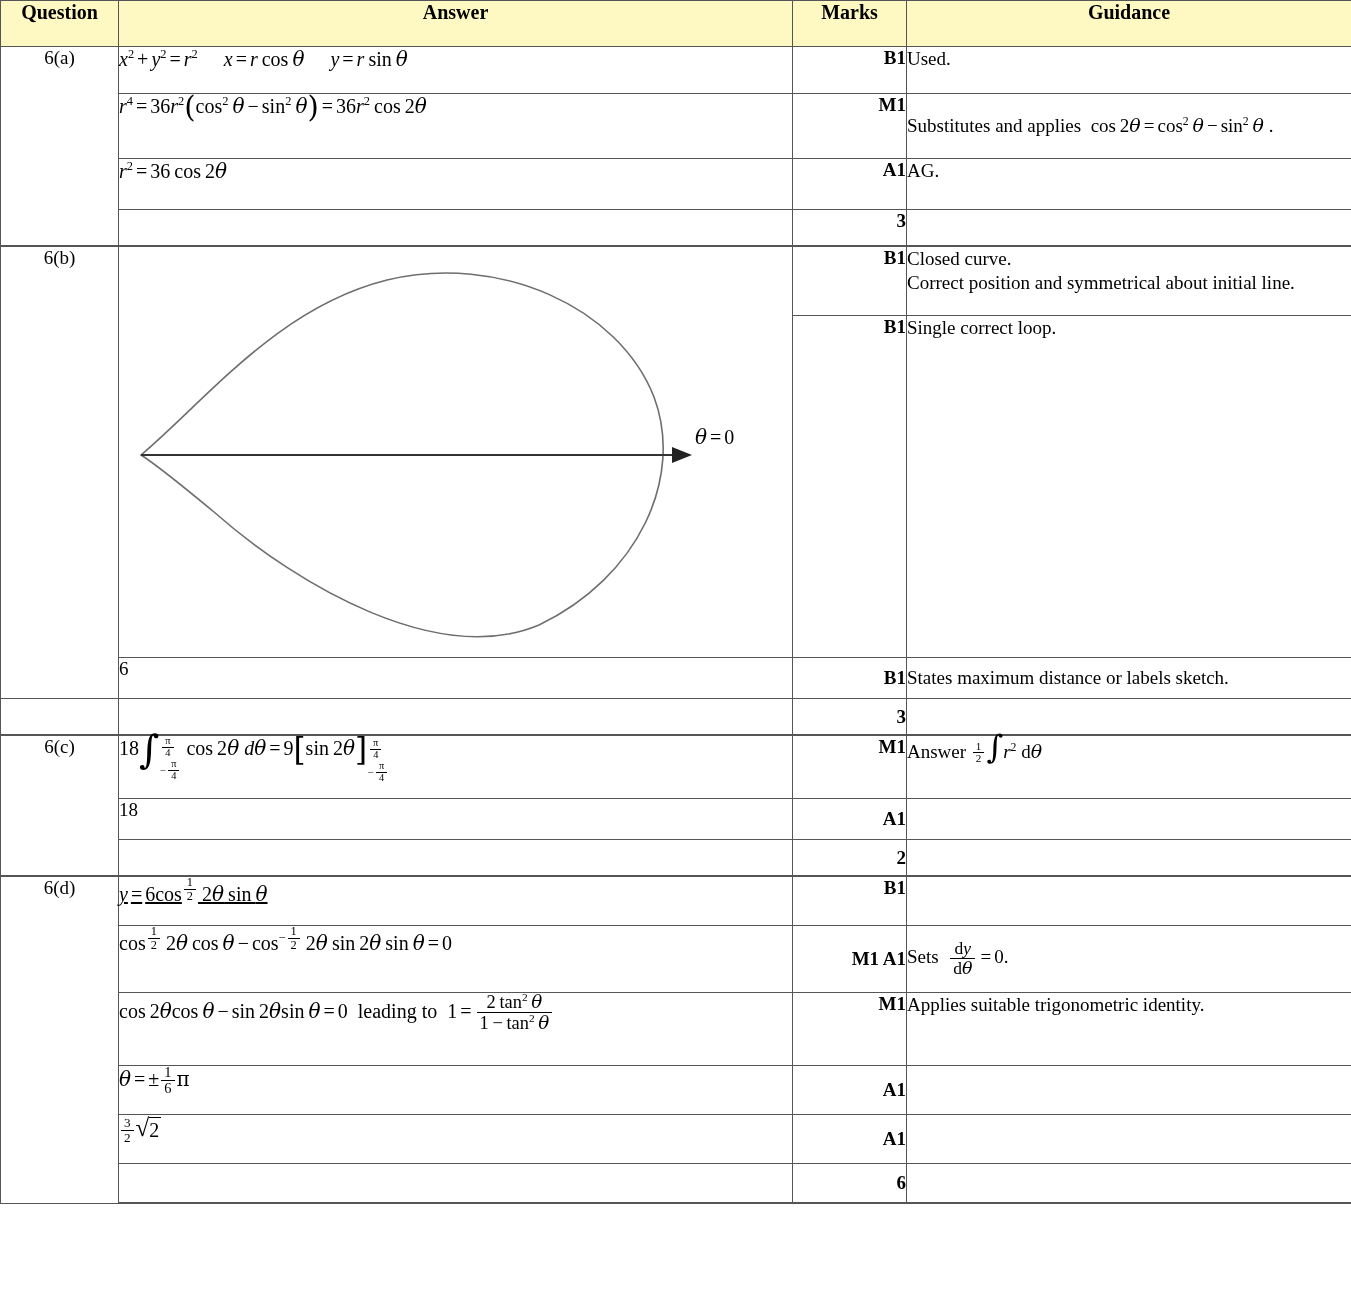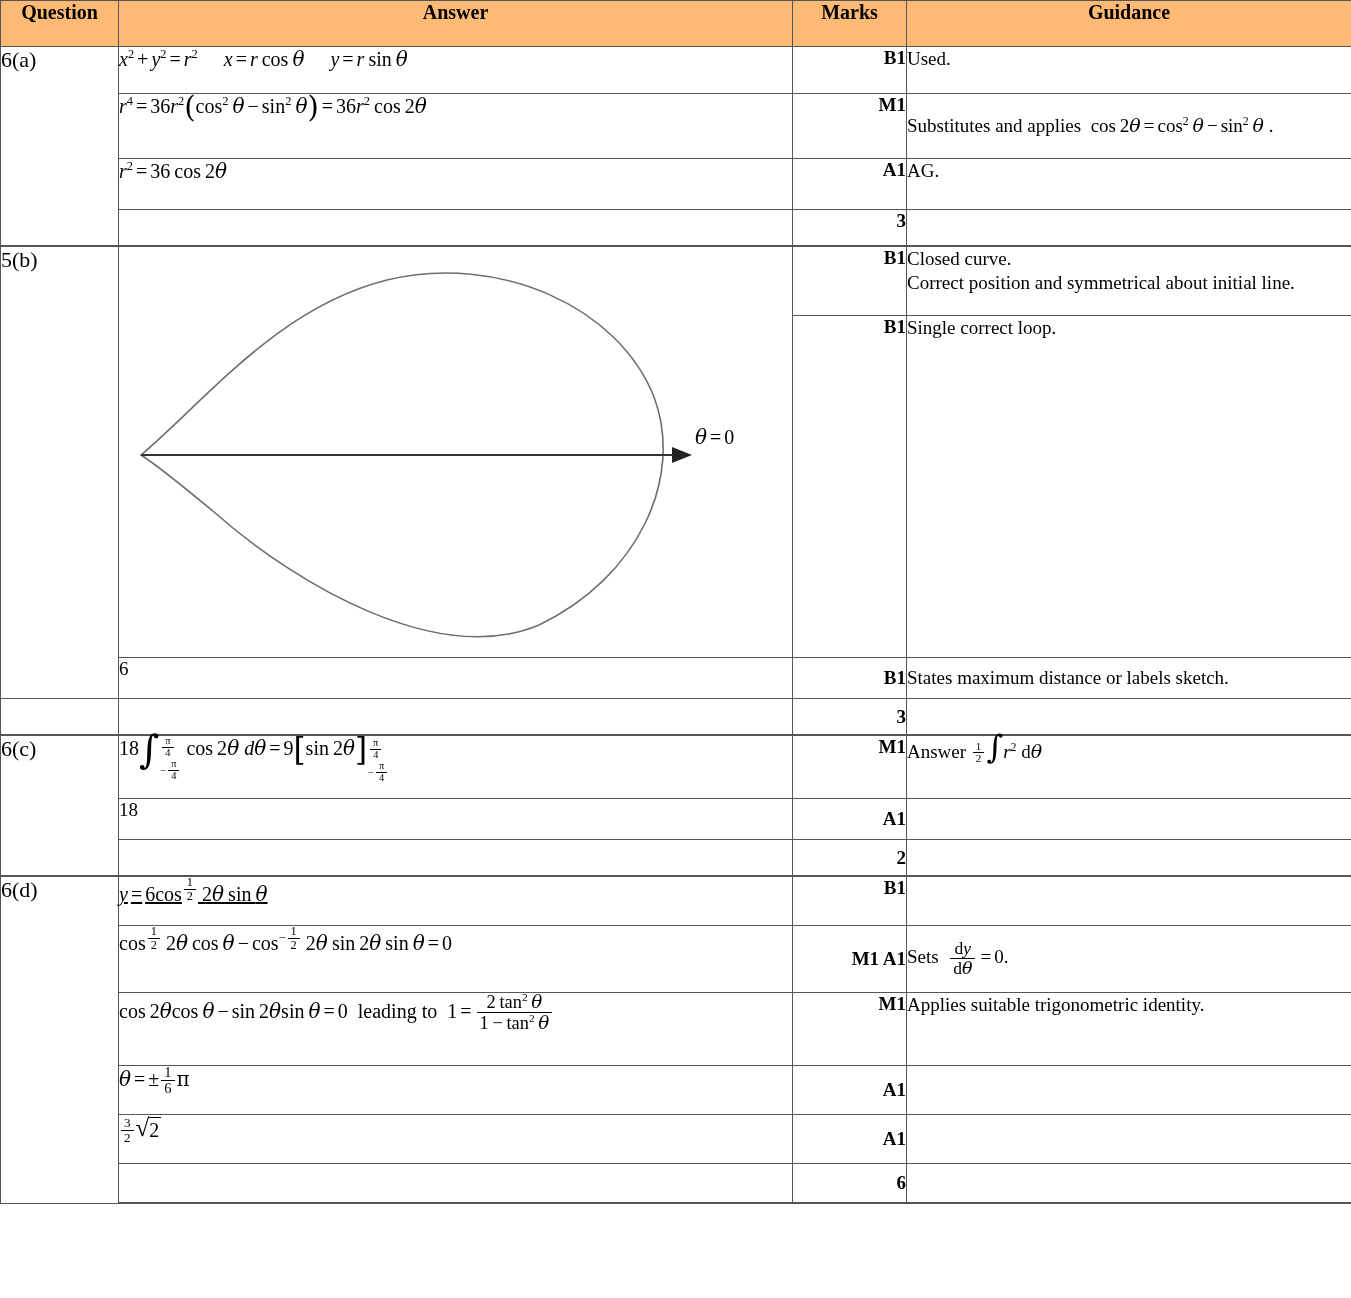--- a/index.html
+++ b/index.html
@@ -21,32 +21,32 @@
     border: 1px solid #555;
     vertical-align: top;
     padding: 0;
   }
   col.c-question { width: 118px; }
   col.c-answer   { width: 674px; }
   col.c-marks    { width: 114px; }
   col.c-guidance { width: 445px; }
 
   thead th {
-    background: #fdba74;
+    background: #fef9c3;
     text-align: center;
     font-weight: bold;
     font-size: 20px;
     height: 45px;
     vertical-align: middle;
     border-bottom: 2px solid #555;
   }
 
   .qcell {
-    text-align: left;
-    font-size: 22px;
+    text-align: center;
+    font-size: 19px;
     padding-top: 9px;
     vertical-align: top;
   }
 
   .anscell {
     font-size: 20px;
     padding: 10px 0 10px 14px;
     vertical-align: middle;
   }
   .ansplain { font-size: 19px; padding: 12px 0 12px 14px; vertical-align: middle;}
@@ -173,21 +173,21 @@
     <td class="markcell">A1</td>
     <td class="guidecell">AG.</td>
   </tr>
   <tr>
     <td class="anscell" style="height:35px;"></td>
     <td class="markcell">3</td>
     <td class="guidecell"></td>
   </tr>
 
   <tr class="thickline">
-    <td class="qcell thickline" rowspan="3">5(b)</td>
+    <td class="qcell thickline" rowspan="3">6(b)</td>
     <td class="sketchcell thickline" rowspan="2">
       <div class="sketchwrap">
         <svg width="672" height="410" viewBox="0 0 672 410">
 
           <path d="M 22 208
                    C 90 150, 160 60, 268 33
                    C 380 6, 500 60, 535 150
                    C 565 230, 520 330, 420 378
                    C 320 420, 180 340, 95 265
                    C 60 236, 38 218, 22 208 Z" fill="none" stroke="#6e6e6e" stroke-width="1.6"></path>

